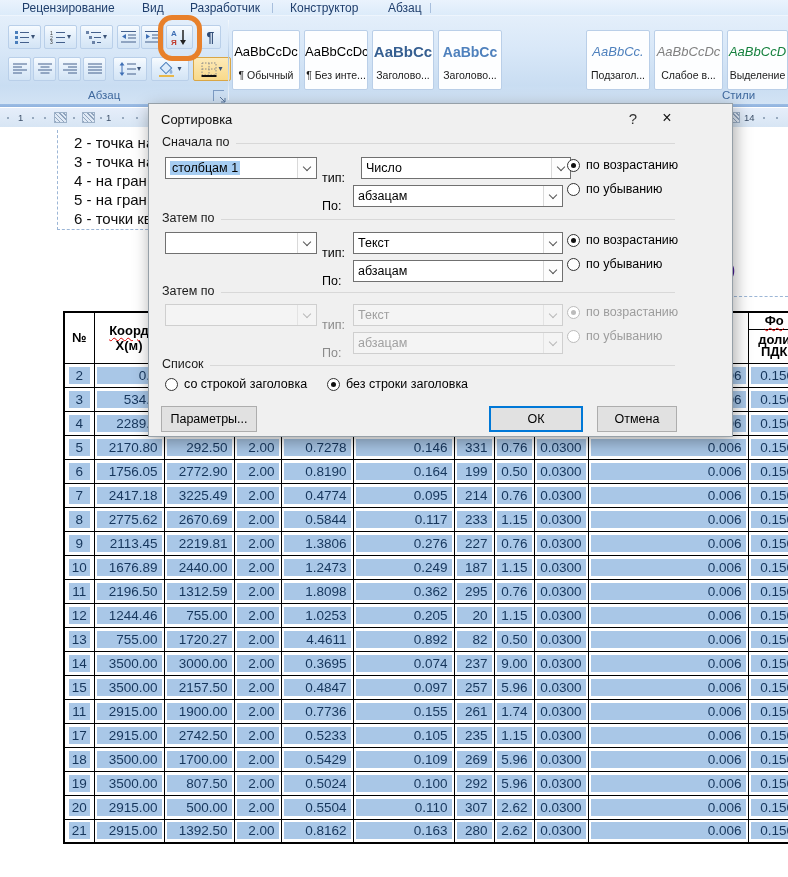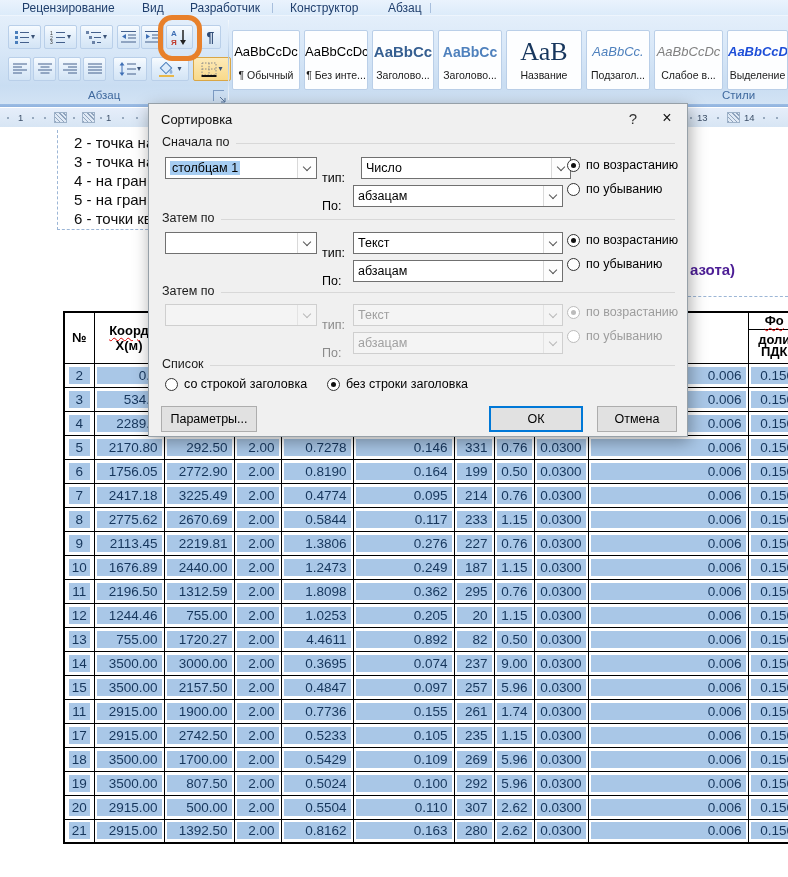--- a/index.html
+++ b/index.html
@@ -37,21 +37,21 @@
   .stylebox { position:absolute; top:30px; height:60px; background:#fdfeff;
     border:1px solid #bacfe8; border-radius:2px; text-align:center; overflow:hidden; }
   .stylebox .sample { display:block; margin-top:8px; height:26px; line-height:26px; white-space:nowrap; }
   .stylebox .slabel { display:block; margin-top:4px; font-size:10.5px; color:#1a1a1a; white-space:nowrap; }
   .s-normal   { font-size:13px; color:#000; }
   .s-h1 { font-size:15px; font-weight:bold; color:#365f91; }
   .s-h2 { font-size:14px; font-weight:bold; color:#4f81bd; }
   .s-title { font-family:"Liberation Serif", serif; font-size:26px; color:#17365d; }
   .s-sub  { font-size:13px; font-style:italic; color:#4f81bd; }
   .s-subtle { font-size:13px; font-style:italic; color:#808080; }
-  .s-emph { font-size:13px; font-style:italic; font-weight:bold; color:#1d4ed8; }
+  .s-emph { font-size:13px; font-style:italic; font-weight:normal; color:#15803d; }
 
   
   .ruler { position:absolute; left:0; top:108px; width:788px; height:19px;
     background:linear-gradient(#e6eefa,#d7e5f4); z-index:1; }
   .rnum { position:absolute; top:4px; font-size:9.5px; color:#3c4f68; }
   .rdot { position:absolute; top:9px; width:2px; height:2px; border-radius:50%; background:#7f93ab; }
   .rhatch { position:absolute; top:4px; width:13px; height:11px; border:1px solid #9db1c8;
     background:repeating-linear-gradient(45deg,#8fa3bd 0 1px,#dfe9f5 1px 3px); }
 
   
@@ -69,21 +69,21 @@
   .sq { text-decoration:underline wavy #e00000 1px; text-underline-offset:2px; }
   th.m-cell { text-align:right; padding-right:6px; font-size:12.5px; }
   th.fon-cell { height:17px; font-size:12.5px; }
   th.doli { font-size:11.5px; line-height:12px; height:34px; }
   table.res td { height:24px; font-size:13.5px; color:#16365c; text-align:right; background:#fff; }
   table.res td:first-child { text-align:center; }
   td .hl { display:block; background:#a9c7e7; color:#16365c; margin:2px 2px; padding:1px 4px 1px 2px; }
   td:first-child .hl { margin:2px 4px; padding:1px 2px; }
 
   
-  .dialog { position:absolute; left:148px; top:103px; width:540px; height:334px;
+  .dialog { position:absolute; left:148px; top:103px; width:585px; height:334px;
     background:#f0f0f0; border:1px solid #96a0a8; box-shadow:2px 5px 16px rgba(0,0,0,.35);
     z-index:50; font-size:12.5px; color:#000; }
   .dlg-title { position:absolute; left:12px; top:8px; font-size:13px; color:#111; }
   .dlg-help { position:absolute; left:472px; top:6px; width:24px; text-align:center; font-size:15px; color:#333; }
   .dlg-close { position:absolute; left:504px; top:5px; width:28px; text-align:center; font-size:16px; color:#111; }
   .grp-lbl { position:absolute; font-size:12.5px; color:#1a1a1a; background:#f0f0f0; padding-right:6px; z-index:2; }
   .grp-line { position:absolute; height:1px; background:#d8d8d8; }
   .combo { position:absolute; height:22px; background:#fff; border:1px solid #707070; }
   .combo .ctext { position:absolute; left:4px; top:3px; white-space:nowrap; }
   .combo .sel-hl { background:#a6cdf2; padding:0 2px; }
@@ -264,24 +264,20 @@
       <span class="sample s-normal">AaBbCcDc</span>
       <span class="slabel">¶ Без инте...</span>
     </div>
     <div class="stylebox" style="left:372px; width:62px">
       <span class="sample s-h1">AaBbCc</span>
       <span class="slabel">Заголово...</span>
     </div>
     <div class="stylebox" style="left:438px; width:64px">
       <span class="sample s-h2">AaBbCc</span>
       <span class="slabel">Заголово...</span>
-    </div>
-    <div class="stylebox" style="left:506px; width:76px">
-      <span class="sample s-title">АаВ</span>
-      <span class="slabel">Название</span>
     </div>
     <div class="stylebox" style="left:586px; width:64px">
       <span class="sample s-sub">AaBbCc.</span>
       <span class="slabel">Подзагол...</span>
     </div>
     <div class="stylebox" style="left:654px; width:69px">
       <span class="sample s-subtle">AaBbCcDc</span>
       <span class="slabel">Слабое в...</span>
     </div>
     <div class="stylebox" style="left:727px; width:61px">

